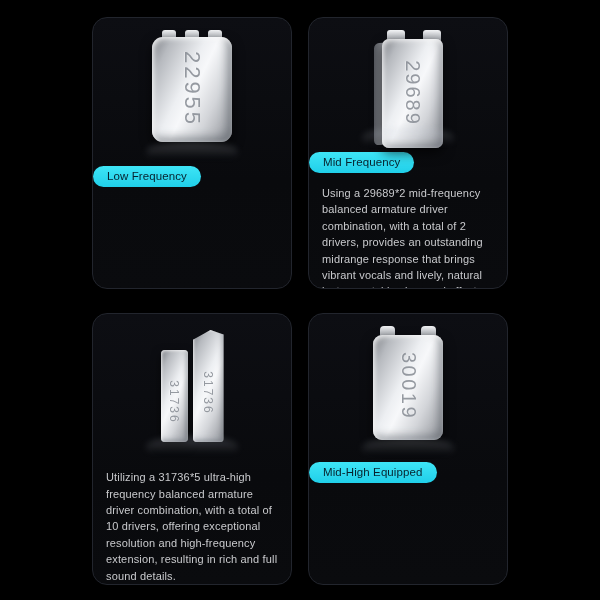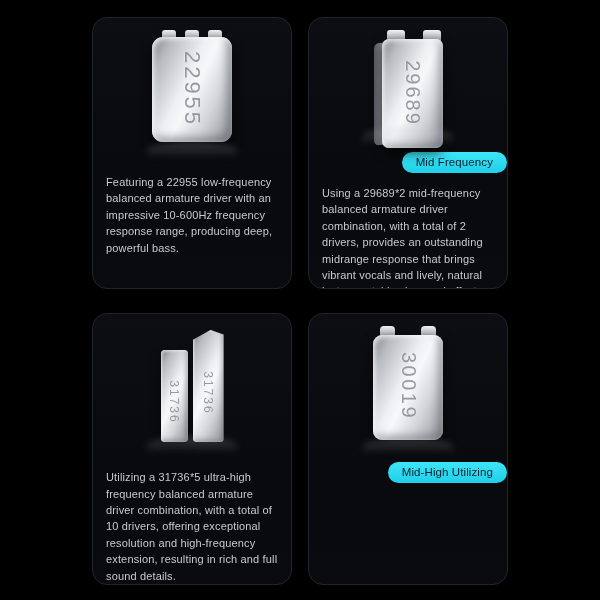--- a/index.html
+++ b/index.html
@@ -64,21 +64,21 @@
   .d4 .ear{position:absolute;top:0;width:15px;height:13px;
            border-radius:4px 4px 2px 2px;
            background:linear-gradient(180deg,#f1f2f4,#b7babf 60%,#85898f);}
   .d4 .ear.l{left:7px;} .d4 .ear.r{right:7px;}
   .d4 .body{position:absolute;top:9px;left:0;right:0;bottom:0;border-radius:9px;
             box-shadow:inset 2px 2px 5px rgba(255,255,255,.85),
                        inset -4px -4px 8px rgba(90,94,102,.55),
                        0 5px 12px rgba(0,0,0,.65);}
   .d4 .eng{font-size:20px;letter-spacing:2.5px;}
   
-  .badge-row{display:flex;justify-content:flex-end;margin-top:4px;}
+  .badge-row{display:flex;justify-content:flex-start;margin-top:4px;}
   .badge{display:inline-block;padding:4px 14px;border-radius:999px;
          background:linear-gradient(180deg,#3ee5f6,#20cfe9);
          color:#07222e;font-size:11.5px;font-weight:500;line-height:13px;
          letter-spacing:.1px;}
   
   .desc{margin:12px 13px 0 13px;color:#c9cacd;font-size:11px;line-height:16.4px;
         letter-spacing:.15px;font-weight:400;}
 </style>
 </head>
 <body>
@@ -92,21 +92,23 @@
           <div class="tabs">
               <i></i>
               <i></i>
               <i></i>
             </div>
           <div class="body metal"></div>
           <span class="eng">22955</span>
         </div>
         <div class="reflection"></div>
       </div>
-      <p class="desc">Featuring a 22955 low-frequency balanced armature driver with an impressive 10-600Hz frequency response range, producing deep, powerful bass.</p>
+      <div class="badge-row">
+        <span class="badge">Low Frequency</span>
+      </div>
     </section>
 
     <section class="card">
       <div class="stage">
         <div class="driver d2">
           <div class="tabs">
               <i></i>
               <i></i>
             </div>
           <div class="side"></div>
@@ -140,18 +142,18 @@
       <div class="stage">
         <div class="driver d4">
           <div class="ear l"></div>
           <div class="ear r"></div>
           <div class="body metal"></div>
           <span class="eng">30019</span>
         </div>
         <div class="reflection"></div>
       </div>
       <div class="badge-row">
-        <span class="badge">Mid-High Utilizing</span>
+        <span class="badge">Mid-High Equipped</span>
       </div>
     </section>
 
   </div>
 </div>
 
 </body></html>

